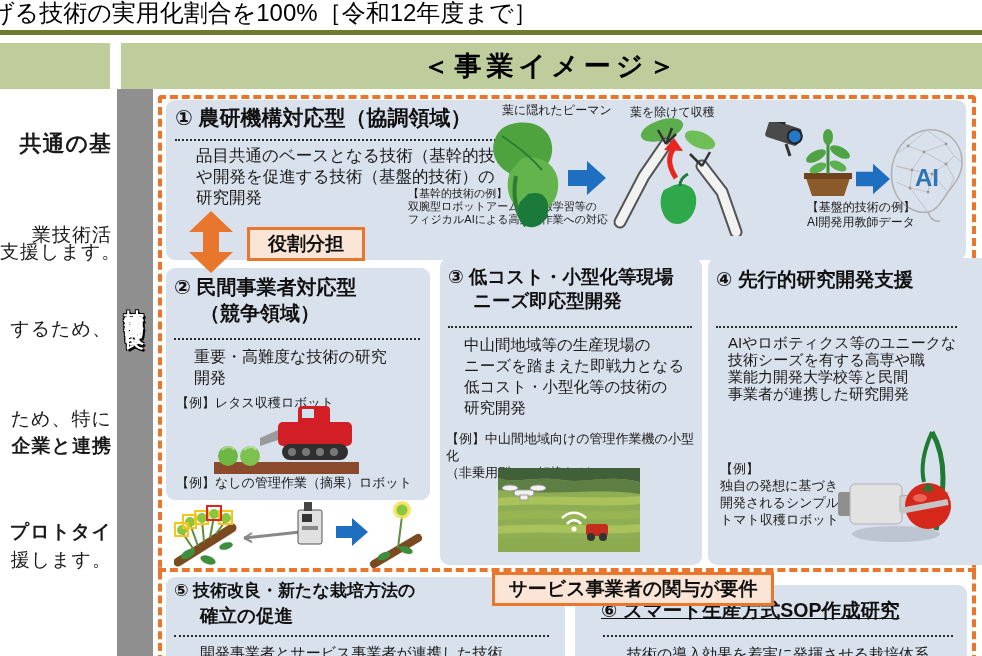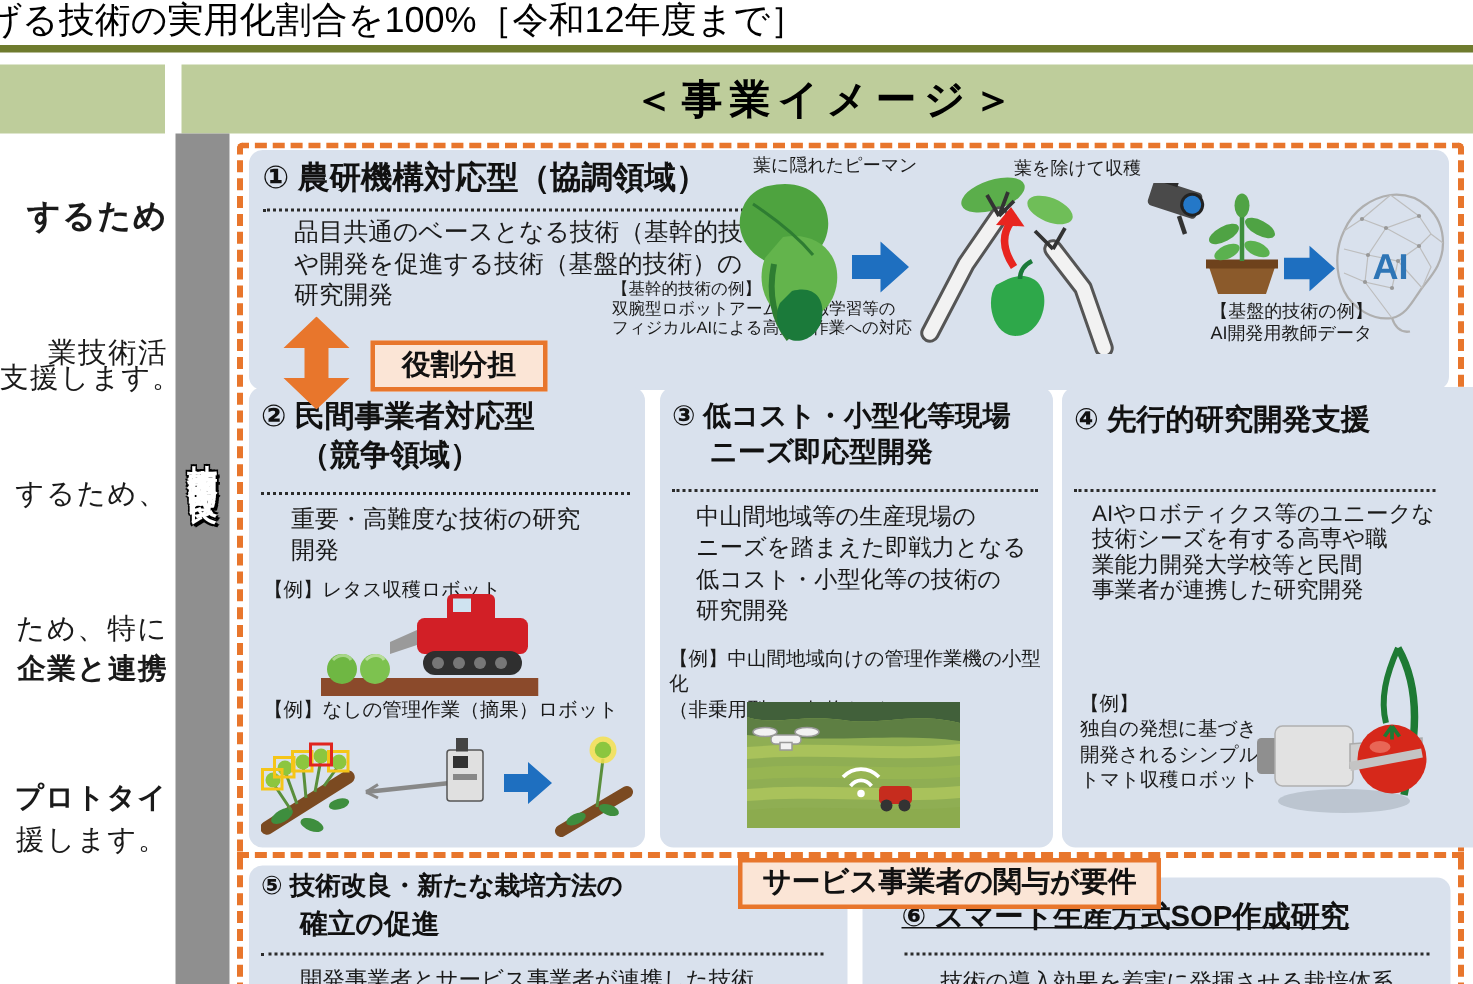--- a/index.html
+++ b/index.html
@@ -44,21 +44,21 @@
 <body>
 
 <div id="kpi-line">げる技術の実用化割合を100%［令和12年度まで］</div>
 <div id="olive-rule"></div>
 
 <div id="band-left"></div>
 <div id="band-main">
   <div class="t">＜事業イメージ＞</div>
 </div>
 
-<div class="frag bold" style="top:129px;font-size:22px;">するため</div>
+<div class="frag bold" style="top:129px;font-size:22px;">共通の基</div>
 <div class="frag" style="top:222px;">業技術活</div>
 <div class="frag" style="top:239px;">支援します。</div>
 <div class="frag" style="top:316px;">するため、</div>
 <div class="frag" style="top:406px;">ため、特に</div>
 <div class="frag bold" style="top:433px;">企業と連携</div>
 <div class="frag bold" style="top:519px;">プロトタイ</div>
 <div class="frag" style="top:547px;">援します。</div>
 
 <div id="side-bar">
   <div class="v">技術開発・改良</div>
@@ -70,21 +70,21 @@
 <div class="panel" style="left:166px;top:100px;width:800px;height:160px;">
   <div class="boxtitle" style="left:9px;top:4px;font-size:21px;">① 農研機構対応型（協調領域）</div>
   <div class="dot" style="left:9px;top:39px;width:348px;"></div>
   <div class="body-txt pre" style="left:30px;top:45px;font-size:16.5px;line-height:21px;">品目共通のベースとなる技術（基幹的技術）
 や開発を促進する技術（基盤的技術）の
 研究開発</div>
   <div class="cap pre" style="left:242px;top:87px;font-size:11px;line-height:13px;">【基幹的技術の例】
 双腕型ロボットアームと模倣学習等の
 フィジカルAIによる高難度作業への対応</div>
   <div class="cap" style="left:336px;top:2px;font-size:12px;">葉に隠れたピーマン</div>
-  <div class="cap" style="left:464px;top:4px;font-size:12px;margin-left:46px;">葉を除けて収穫</div>
+  <div class="cap" style="left:464px;top:4px;font-size:12px;">葉を除けて収穫</div>
 
   <svg class="abs" style="left:316px;top:18px;" width="84" height="116" viewBox="0 0 84 116">
     <path d="M30,6 C55,0 72,14 70,34 C68,52 50,62 34,58 C18,54 8,38 12,24 C15,13 22,8 30,6 Z" fill="#4EA33F"></path>
     <path d="M40,40 C62,36 78,50 76,70 C74,90 56,100 42,94 C28,88 22,70 28,54 Z" fill="#63B44C"></path>
     <path d="M20,18 C35,28 50,40 60,52" stroke="#2E7D32" stroke-width="2" fill="none"></path>
     <path d="M34,58 C30,78 34,96 44,108" stroke="#2E7D32" stroke-width="4" fill="none"></path>
     <path d="M46,76 C60,72 68,80 66,94 C64,106 52,112 44,108 C36,104 34,92 38,84 Z" fill="#1B7A3A"></path>
   </svg>
 
   <svg class="abs" style="left:402px;top:58px;" width="38" height="40" viewBox="0 0 38 40">
@@ -144,21 +144,21 @@
 
   <div class="cap pre" style="left:600px;top:100px;width:190px;text-align:center;font-size:12px;line-height:15px;">【基盤的技術の例】
 AI開発用教師データ</div>
 </div>
 
 <svg class="abs" style="left:186px;top:211px;z-index:5;" width="50" height="62" viewBox="0 0 50 62">
   <polygon points="25,0 47,21 33,21 33,41 47,41 25,62 3,41 17,41 17,21 3,21" fill="#E8762C"></polygon>
 </svg>
 <div class="callout" style="left:247px;top:227px;width:112px;height:28px;line-height:28px;">役割分担</div>
 
-<div class="panel" style="left:166px;top:258px;width:264px;height:307px;">
+<div class="panel" style="left:166px;top:268px;width:264px;height:232px;">
   <div class="boxtitle" style="left:8px;top:6px;font-size:20px;">② 民間事業者対応型</div>
   <div class="boxtitle" style="left:34px;top:32px;font-size:20px;">（競争領域）</div>
   <div class="dot" style="left:8px;top:70px;width:246px;"></div>
   <div class="body-txt pre" style="left:28px;top:78px;font-size:16px;line-height:21px;">重要・高難度な技術の研究
 開発</div>
   <div class="cap" style="left:10px;top:126px;font-size:13px;">【例】レタス収穫ロボット</div>
 
   <svg class="abs" style="left:48px;top:138px;" width="145" height="72" viewBox="0 0 145 72">
     <rect x="0" y="56" width="145" height="12" fill="#8B4A2B"></rect>
     <circle cx="14" cy="50" r="10" fill="#6FB743"></circle>

